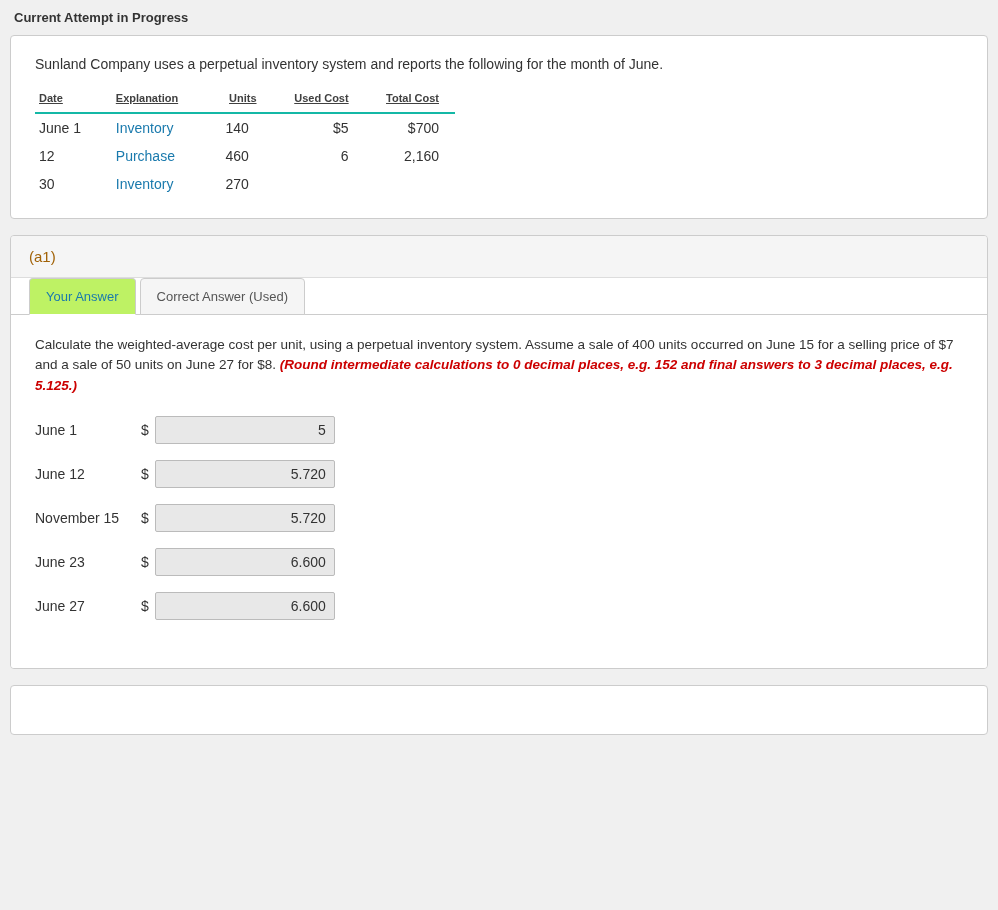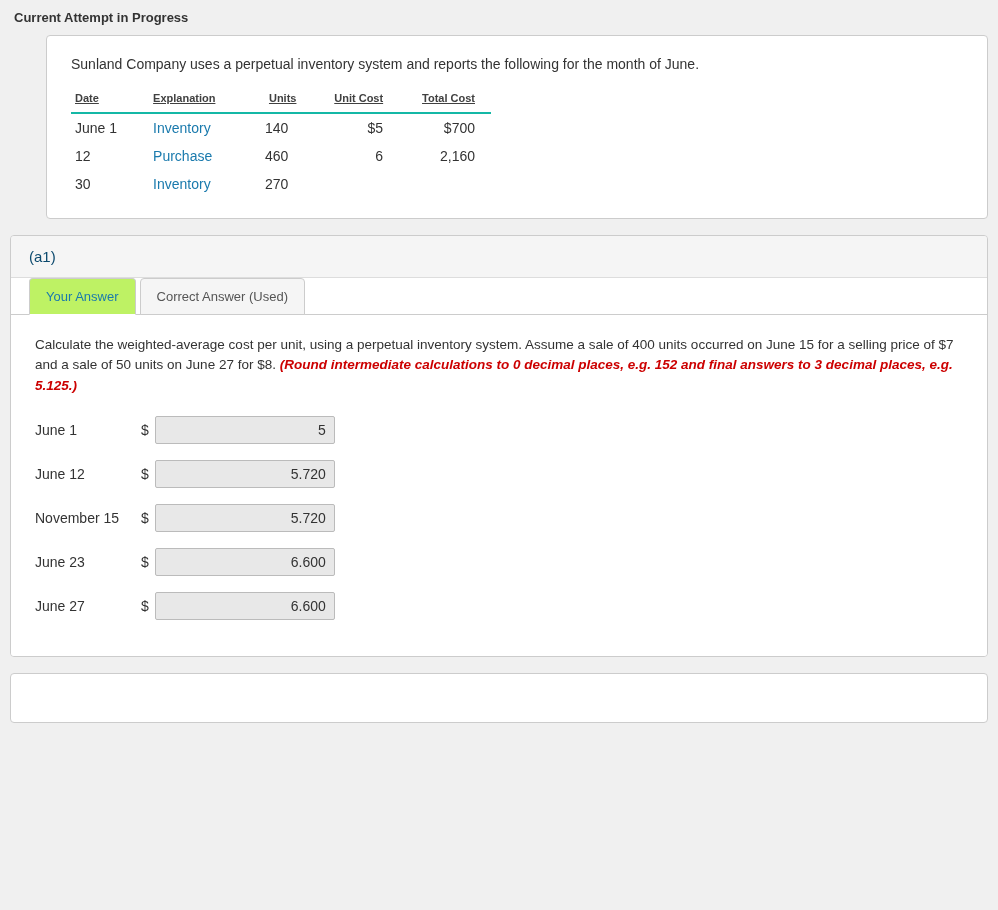--- a/index.html
+++ b/index.html
@@ -19,21 +19,20 @@
       padding-left: 4px;
     }
 
     
     .card {
       background: #fff;
       border: 1px solid #ccc;
       border-radius: 4px;
       padding: 20px 24px;
       margin-bottom: 16px;
-      margin-left: 36px;
     }
 
     .intro-text {
       font-size: 14px;
       color: #333;
       margin-bottom: 16px;
     }
 
     .data-table {
       border-collapse: collapse;
@@ -79,21 +78,21 @@
       border: 1px solid #ccc;
       border-radius: 4px;
       margin-bottom: 16px;
       overflow: hidden;
     }
 
     .section-header {
       background: #f5f5f5;
       padding: 12px 18px;
       font-size: 15px;
-      color: #0c4a6e;
+      color: #a16207;
       border-bottom: 1px solid #ddd;
     }
 
     .tabs-bar {
       display: flex;
       background: #fff;
       border-bottom: 1px solid #ccc;
       padding: 0 18px;
     }
 
@@ -116,21 +115,21 @@
     .tab.inactive {
       color: #555;
       background: #f5f5f5;
       border-color: #ccc;
       border-radius: 4px 4px 0 0;
       margin-left: 4px;
     }
 
     .section-body {
       background: #fff;
-      padding: 20px 24px 20px;
+      padding: 20px 24px 32px;
     }
 
     .instructions {
       font-size: 13.5px;
       color: #333;
       line-height: 1.5;
       margin-bottom: 20px;
     }
 
     .instructions .highlight {
@@ -182,21 +181,21 @@
 <div class="page-header">Current Attempt in Progress</div>
 
 <div class="card">
   <p class="intro-text">Sunland Company uses a perpetual inventory system and reports the following for the month of June.</p>
   <table class="data-table">
     <thead>
       <tr>
         <th>Date</th>
         <th>Explanation</th>
         <th class="right">Units</th>
-        <th class="right">Unit Cost</th>
+        <th class="right">Used Cost</th>
         <th class="right">Total Cost</th>
       </tr>
     </thead>
     <tbody id="table-body">
     <tr>
           <td>June 1</td>
           <td class="blue">Inventory</td>
           <td class="center">140</td>
           <td class="right">$5</td>
           <td class="right">$700</td>

